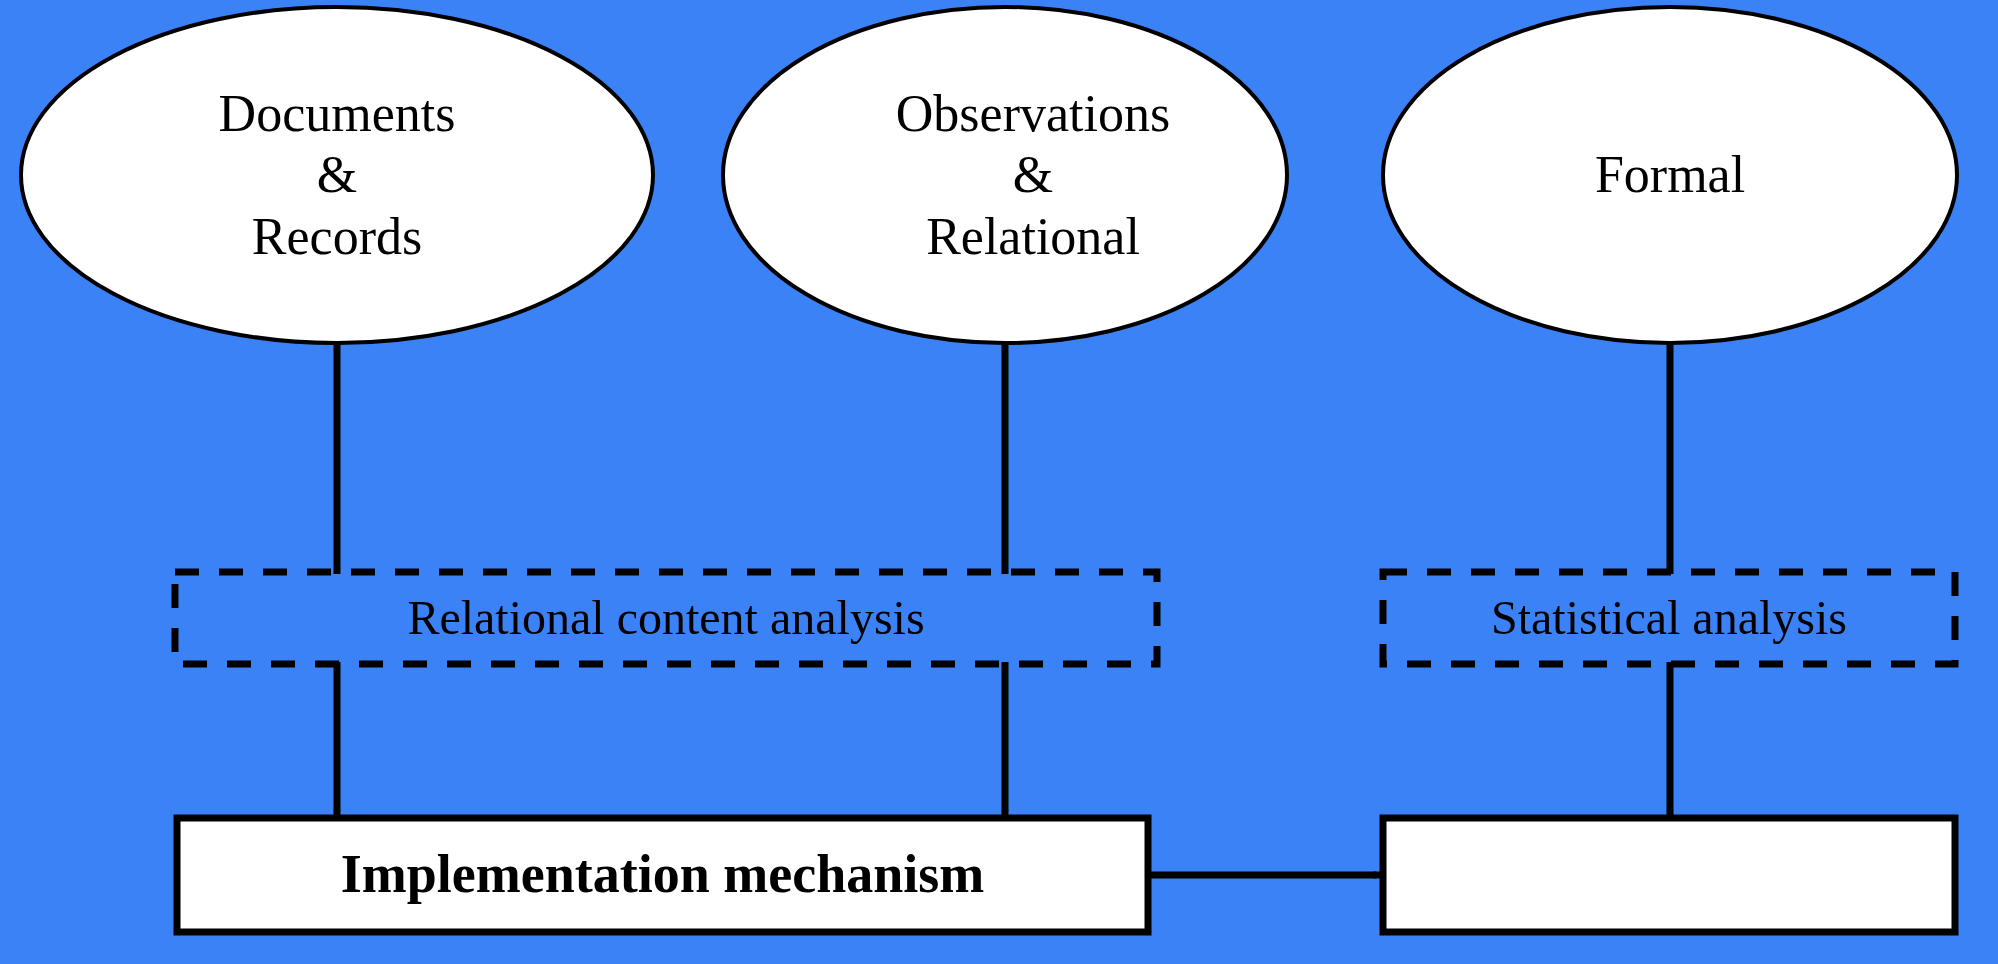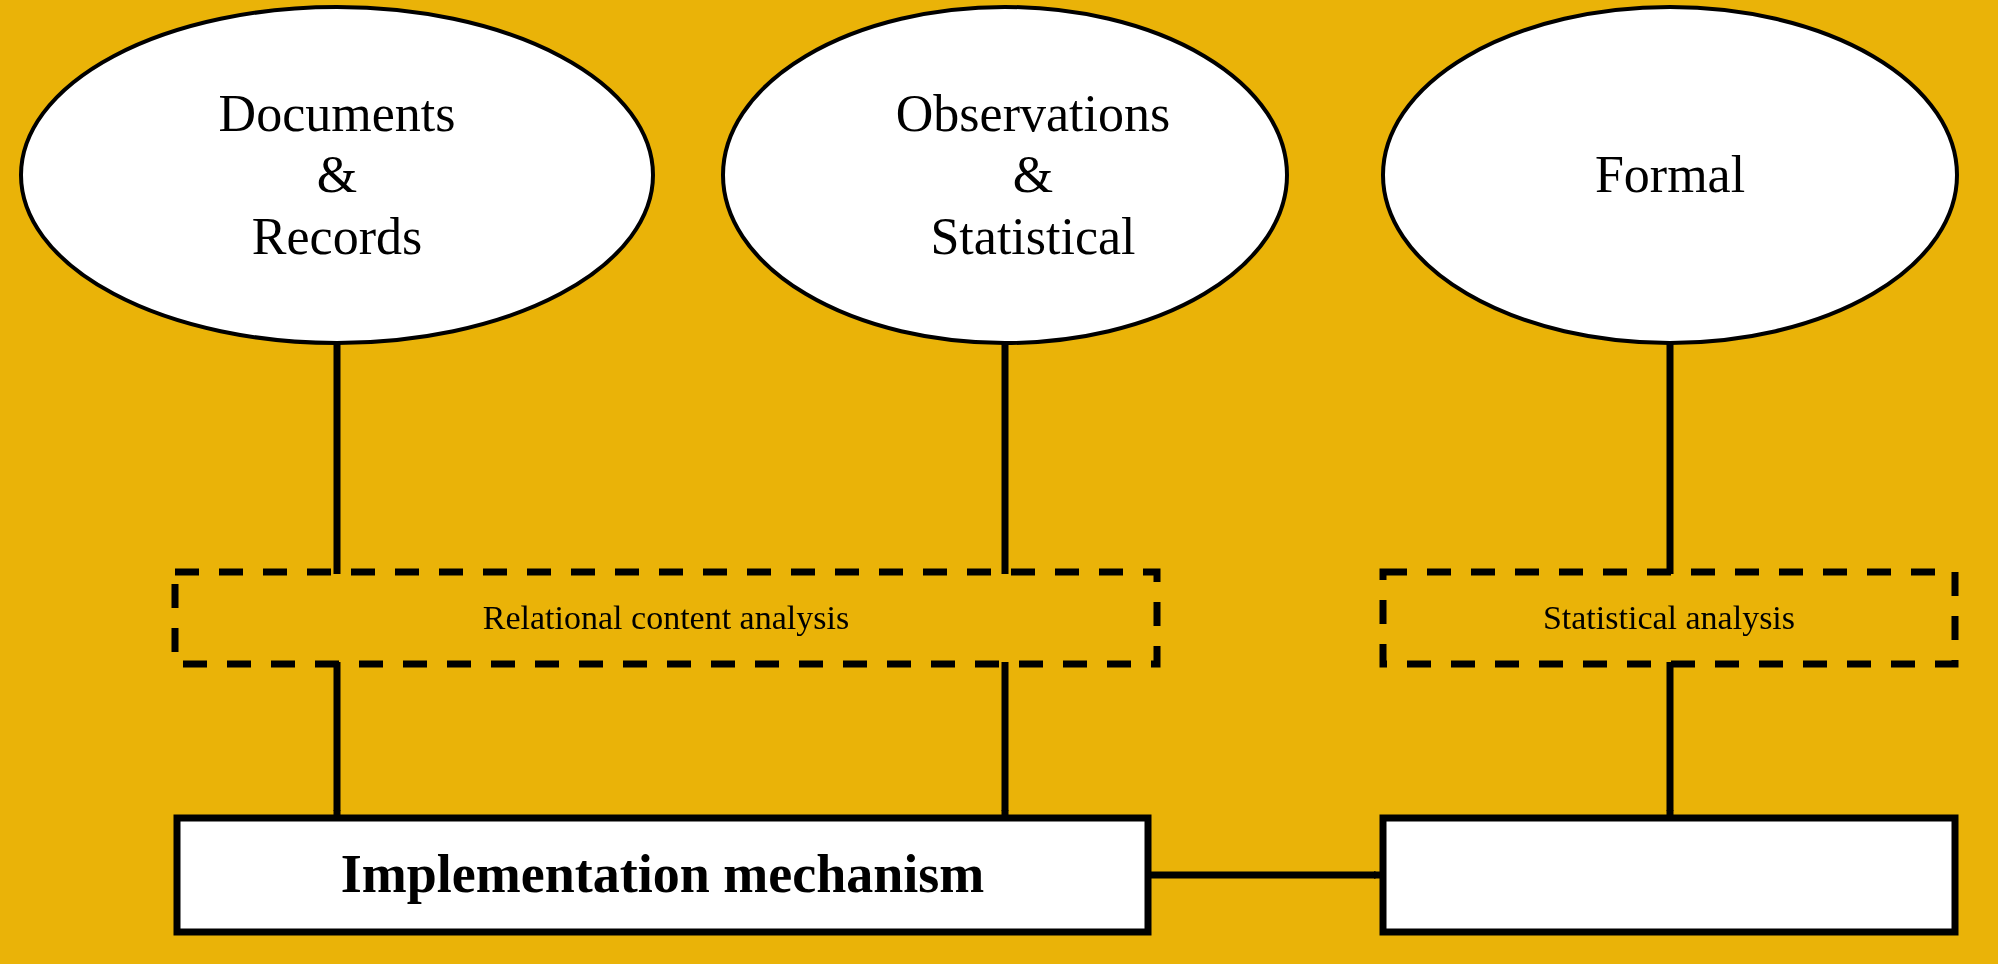--- a/index.html
+++ b/index.html
@@ -7,21 +7,21 @@
     padding: 0;
     background: #ffffff;
   }
   body {
     font-family: "Liberation Serif", "DejaVu Serif", serif;
   }
   #diagram-root {
     position: relative;
     width: 1998px;
     height: 964px;
-    background: #eab308;
+    background: #3b82f6;
     overflow: hidden;
   }
   #diagram-svg {
     position: absolute;
     top: 0;
     left: 0;
     width: 1998px;
     height: 964px;
   }
   .node-text {
@@ -38,21 +38,21 @@
   }
   
   .ellipse-label {
     font-size: 52px;
   }
   .ellipse-label .line {
     display: block;
   }
   
   .dashed-label {
-    font-size: 34px;
+    font-size: 48px;
   }
   
   .solid-label {
     font-size: 54px;
   }
 </style>
 </head>
 <body>
 
 <div id="diagram-root">
@@ -98,21 +98,21 @@
 
   <div class="node-text ellipse-label" style="left:21px; top:7px; width:632px; height:336px;">
     <span class="line">Documents</span>
     <span class="line">&amp;</span>
     <span class="line">Records</span>
   </div>
 
   <div class="node-text ellipse-label" style="left:751px; top:7px; width:564px; height:336px;">
     <span class="line">Observations</span>
     <span class="line">&amp;</span>
-    <span class="line">Statistical</span>
+    <span class="line">Relational</span>
   </div>
 
   <div class="node-text ellipse-label" style="left:1383px; top:25px; width:574px; height:300px;text-align:right;">
     <span class="line">Formal</span>
   </div>
 
   <div class="node-text dashed-label" style="left:175px; top:572px; width:982px; height:92px;">Relational content analysis</div>
 
   <div class="node-text dashed-label" style="left:1383px; top:572px; width:572px; height:92px;text-align:right;">Statistical analysis</div>
 

